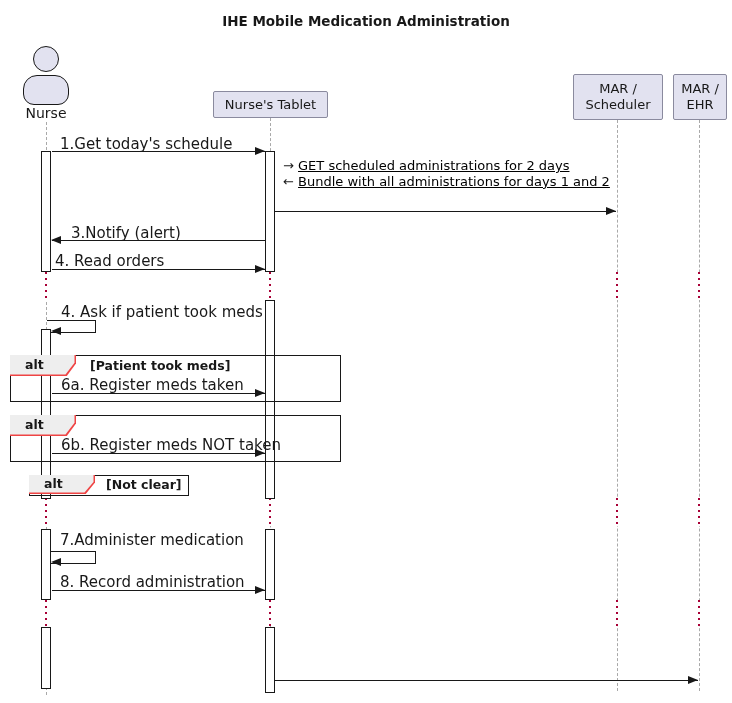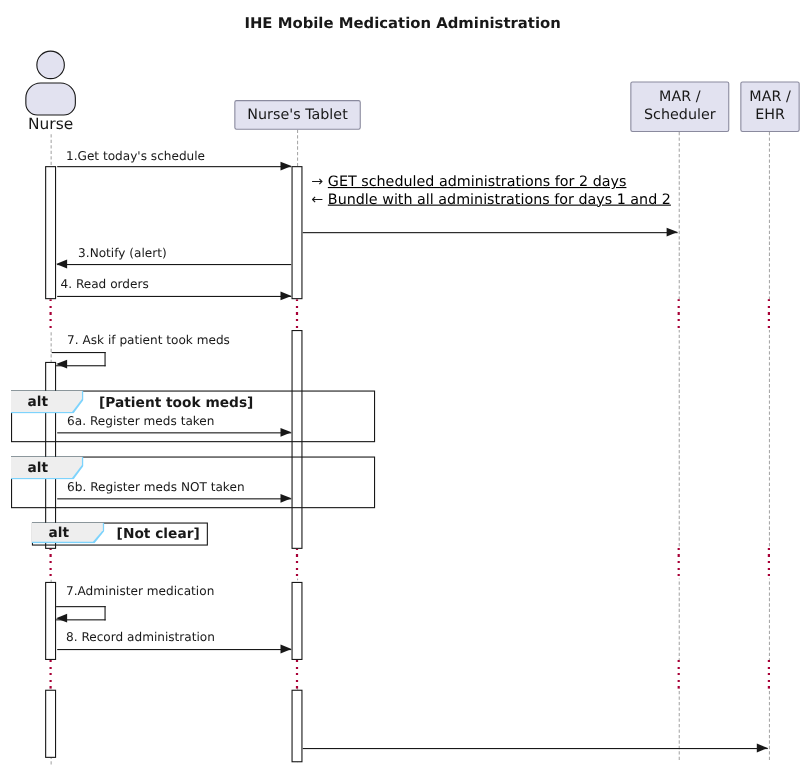--- a/index.html
+++ b/index.html
@@ -11,33 +11,33 @@
   .delay{position:absolute;width:10px;background:#fff;}
   .delay i{position:absolute;left:4px;top:0;bottom:0;width:2px;
            background:repeating-linear-gradient(to bottom,#A80036 0 2px,transparent 2px 6px);}
   .bar{position:absolute;width:8px;background:#fff;border:1px solid #181818;}
   .mline{position:absolute;height:0;border-top:1px solid #181818;}
   .tri-r{position:absolute;width:0;height:0;border-top:4px solid transparent;
          border-bottom:4px solid transparent;border-left:10px solid #181818;}
   .tri-l{position:absolute;width:0;height:0;border-top:4px solid transparent;
          border-bottom:4px solid transparent;border-right:10px solid #181818;}
   .loop{position:absolute;border:1px solid #181818;border-left:none;}
-  .lbl{position:absolute;font-size:11px;white-space:nowrap;}
+  .lbl{position:absolute;font-size:15px;white-space:nowrap;}
   .msgblock{position:absolute;font-size:13px;line-height:15.5px;white-space:nowrap;}
   .link{color:#000000;text-decoration:underline;cursor:pointer;}
   .mono{font-family:"DejaVu Sans Mono",monospace;font-size:12.5px;white-space:pre;}
   .pbox{position:absolute;background:#E2E2F0;border:1px solid #8A8A9E;border-radius:2px;
         display:flex;align-items:center;justify-content:center;text-align:center;
         font-size:13px;line-height:16px;box-sizing:border-box;}
   .actor-head{position:absolute;background:#E2E2F0;border:1.5px solid #181818;border-radius:50%;box-sizing:border-box;}
   .actor-body{position:absolute;background:#E2E2F0;border:1.5px solid #181818;
               border-radius:14px 14px 11px 11px;box-sizing:border-box;}
   .actor-lbl{position:absolute;text-align:center;font-size:14px;}
   .altbox{position:absolute;border:1.5px solid #181818;box-sizing:border-box;}
-  .althead{position:absolute;background:#7dd3fc;clip-path:polygon(0 0,100% 0,100% 40%,86% 100%,0 100%);text-decoration:underline;}
+  .althead{position:absolute;background:#ef4444;clip-path:polygon(0 0,100% 0,100% 40%,86% 100%,0 100%);text-decoration:underline;}
   .althead .fill{position:absolute;left:0;top:0;right:1.5px;bottom:1.5px;background:#EEEEEE;
                  clip-path:polygon(0 0,100% 0,100% 40%,86% 100%,0 100%);}
   .kw{position:absolute;left:15px;top:0;font-weight:bold;font-size:12.5px;z-index:2;}
   .cond{position:absolute;font-weight:bold;font-size:12.5px;white-space:nowrap;}
 </style>
 </head>
 <body>
 
 <div class="canvas">
 
@@ -146,21 +146,21 @@
 
   <div class="lbl" style="left:60px;top:135px">1.Get today's schedule</div>
 
   <div class="msgblock" style="left:283px;top:158px">
     <div><span>→</span> <span class="link">GET scheduled administrations for 2 days</span></div>
     <div><span>←</span> <span class="link">Bundle with all administrations for days 1 and 2</span></div>
   </div>
 
   <div class="lbl" style="left:71px;top:224px">3.Notify (alert)</div>
   <div class="lbl" style="left:55px;top:252px">4. Read orders</div>
-  <div class="lbl" style="left:61px;top:303px">7. Ask if patient took meds</div>
+  <div class="lbl" style="left:61px;top:303px">4. Ask if patient took meds</div>
   <div class="lbl" style="left:61px;top:376px">6a. Register meds taken</div>
   <div class="lbl" style="left:61px;top:436px">6b. Register meds NOT taken</div>
   <div class="lbl" style="left:60px;top:531px">7.Administer medication</div>
   <div class="lbl" style="left:60px;top:573px">8. Record administration</div>
 
 
   <div class="actor-head" style="left:33px;top:46px;width:26px;height:26px"></div>
   <div class="actor-body" style="left:23px;top:75px;width:46px;height:30px"></div>
   <div class="actor-lbl" style="left:6px;top:105px;width:80px">Nurse</div>
 

